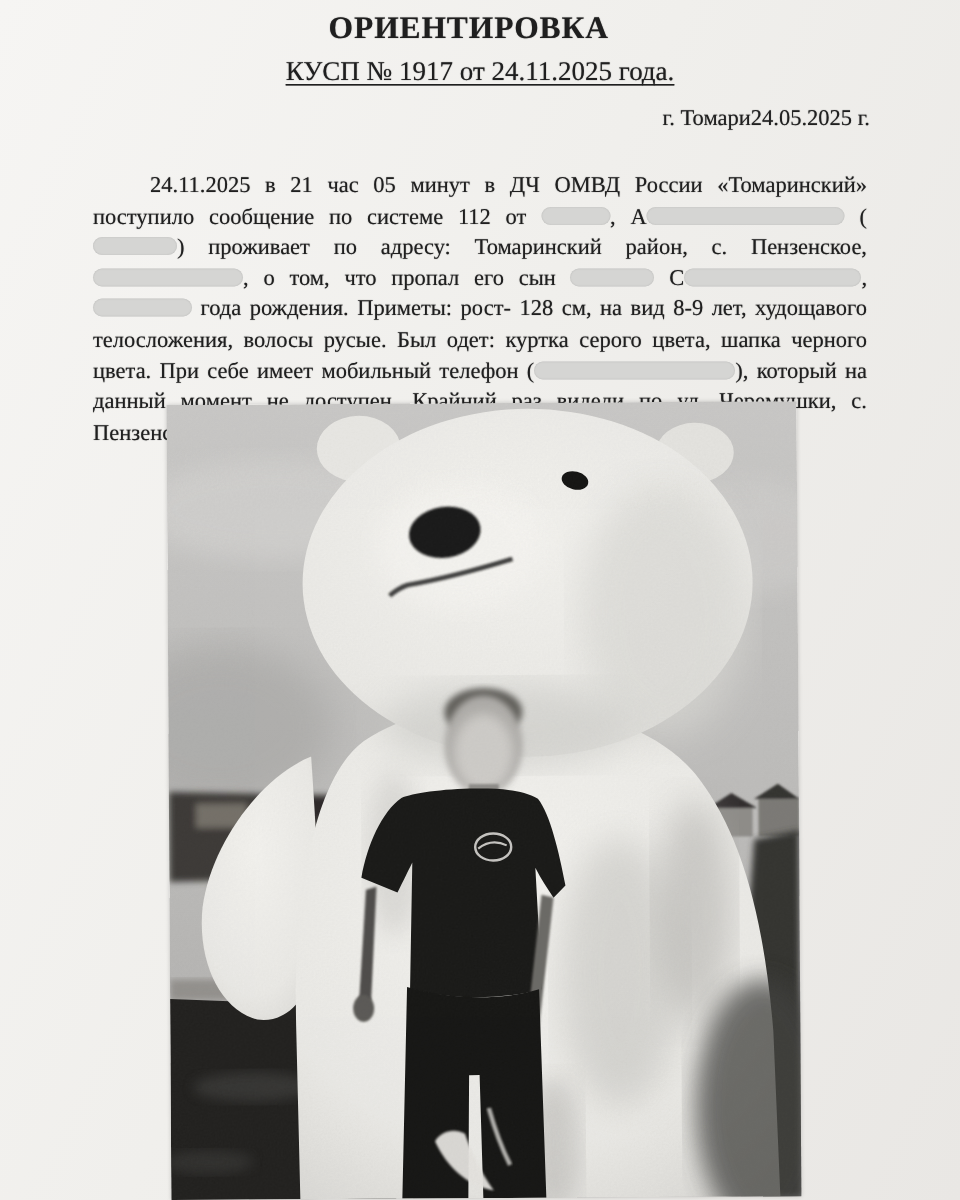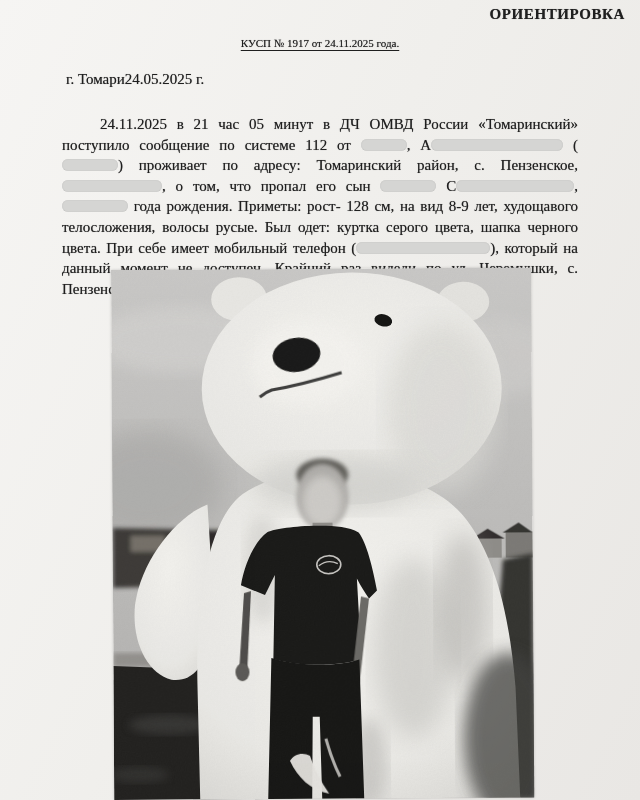--- a/index.html
+++ b/index.html
@@ -3,30 +3,30 @@
 <meta charset="utf-8">
 <style>
   html,body{margin:0;padding:0;background:#cfcdca;}
   .page{
     position:relative;width:640px;height:800px;margin:0 auto;overflow:hidden;
     background:linear-gradient(115deg,#f6f5f3 0%,#f0efec 45%,#e9e7e4 100%);
     font-family:"Liberation Serif", serif;color:#1f1f1f;
     text-shadow:0 0 .7px rgba(35,35,35,.65);
   }
   .doc-title{
-    position:absolute;top:6px;left:0;right:15px;text-align:right;
-    font-size:15px;font-weight:bold;letter-spacing:.6px;
+    position:absolute;top:6px;left:0;right:15px;text-align:center;
+    font-size:21px;font-weight:bold;letter-spacing:.6px;
   }
   .case-line{
     position:absolute;top:37px;left:0;right:0;text-align:center;
-    font-size:11px;text-decoration:underline;text-underline-offset:3px;
+    font-size:18px;text-decoration:underline;text-underline-offset:3px;
   }
   .meta-row{
     position:absolute;top:71px;left:66px;right:60px;
-    display:flex;justify-content:flex-start;font-size:15px;
+    display:flex;justify-content:flex-end;font-size:15px;
   }
   .body-text{
     position:absolute;top:99px;left:62px;width:516px;
     font-size:15px;line-height:20.6px;text-align:justify;text-indent:38px;
   }
   .redact{
     display:inline-block;height:12px;border-radius:6px;
     background:#d5d5d3;box-shadow:0 0 1px rgba(120,120,120,.4) inset;
     vertical-align:-1px;
   }

